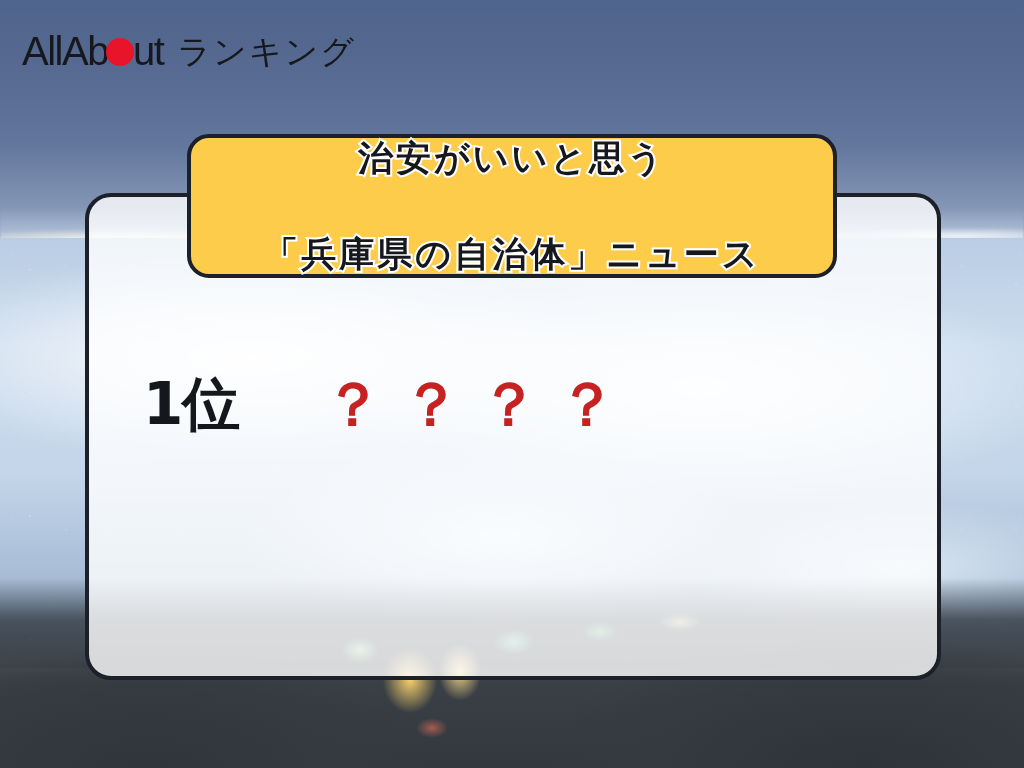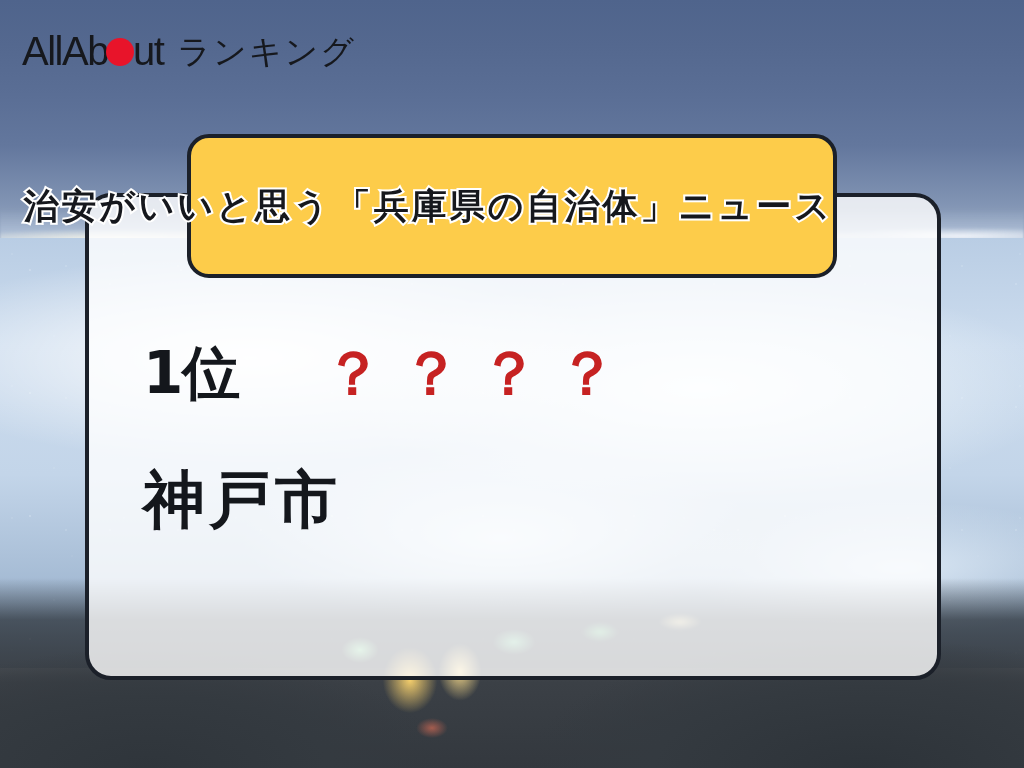--- a/index.html
+++ b/index.html
@@ -197,23 +197,23 @@
     position: absolute;
     left: 187px;
     top: 134px;
     width: 650px;
     height: 144px;
     background: #fdcc4a;
     border: 4px solid #1b2029;
     border-radius: 22px;
     box-sizing: border-box;
     display: flex;
-    flex-direction: row;
+    flex-direction: column;
     align-items: center;
-    justify-content: flex-end;
+    justify-content: space-between;
     gap: 4px;
   }
   .banner-line {
     font-family: "DejaVu Sans", "Liberation Sans", sans-serif;
     font-size: 35px;
     font-weight: bold;
     color: #16181d;
     letter-spacing: 3px;
     line-height: 1.15;
     white-space: nowrap;
@@ -280,21 +280,20 @@
 
   <div class="card">
     <div class="card-inner">
 
       <div class="rank-row">
         <span class="rank-pos">1位</span>
         <span class="rank-name hidden-answer">？？？？</span>
       </div>
 
       <div class="rank-row">
-        <span class="rank-name">神戸市</span>
       </div>
 
     </div>
   </div>
 
   <div class="banner">
     <div class="banner-line">治安がいいと思う</div>
     <div class="banner-line">「兵庫県の自治体」ニュース</div>
   </div>
 

